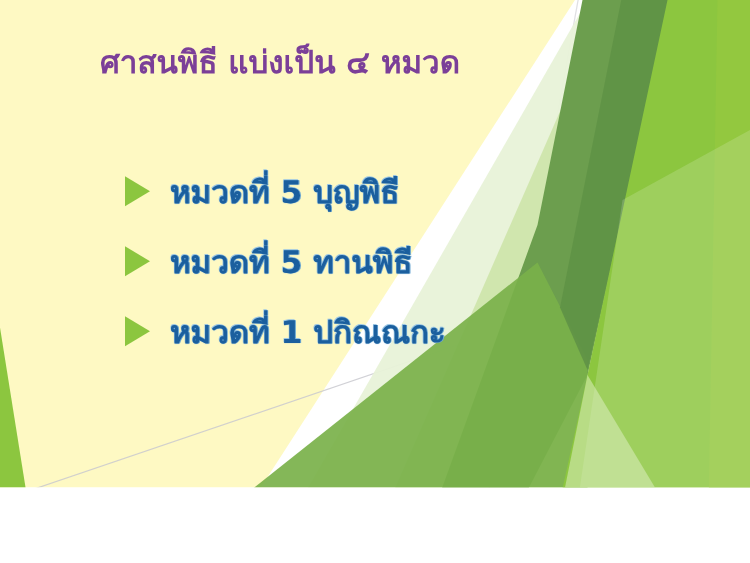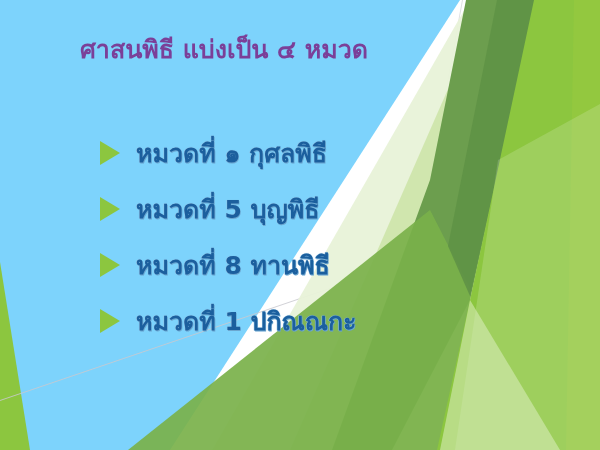--- a/index.html
+++ b/index.html
@@ -7,22 +7,22 @@
     padding: 0;
     background: #ffffff;
   }
   body {
     font-family: "DejaVu Sans", "Liberation Sans", sans-serif;
   }
 
   #slide {
     position: relative;
     width: 600px;
-    height: 450px;
-    background: #7dd3fc;
+    height: 390px;
+    background: #fef9c3;
     overflow: hidden;
   }
 
   
   #facet-bg {
     position: absolute;
     inset: 0;
     width: 600px;
     height: 450px;
     pointer-events: none;
@@ -110,33 +110,29 @@
     <polygon points="498,160 600,104 600,450 455,450" fill="#ffffff" opacity="0.16"></polygon>
 
     <polygon points="470,300 560,450 440,450" fill="#dceec0" opacity="0.55"></polygon>
 
   </svg>
 
   <div id="title">ศาสนพิธี แบ่งเป็น ๔ หมวด</div>
 
   <div id="bullet-list">
 
-    <div class="bullet-row">
-      <span class="bullet-marker"></span>
-      <span class="bullet-text">หมวดที่ ๑  กุศลพิธี</span>
-    </div>
 
     <div class="bullet-row">
       <span class="bullet-marker"></span>
       <span class="bullet-text">หมวดที่ 5  บุญพิธี</span>
     </div>
 
     <div class="bullet-row">
       <span class="bullet-marker"></span>
-      <span class="bullet-text">หมวดที่ 8  ทานพิธี</span>
+      <span class="bullet-text">หมวดที่ 5  ทานพิธี</span>
     </div>
 
     <div class="bullet-row">
       <span class="bullet-marker"></span>
       <span class="bullet-text">หมวดที่ 1  ปกิณณกะ</span>
     </div>
 
   </div>
 
 </div>

